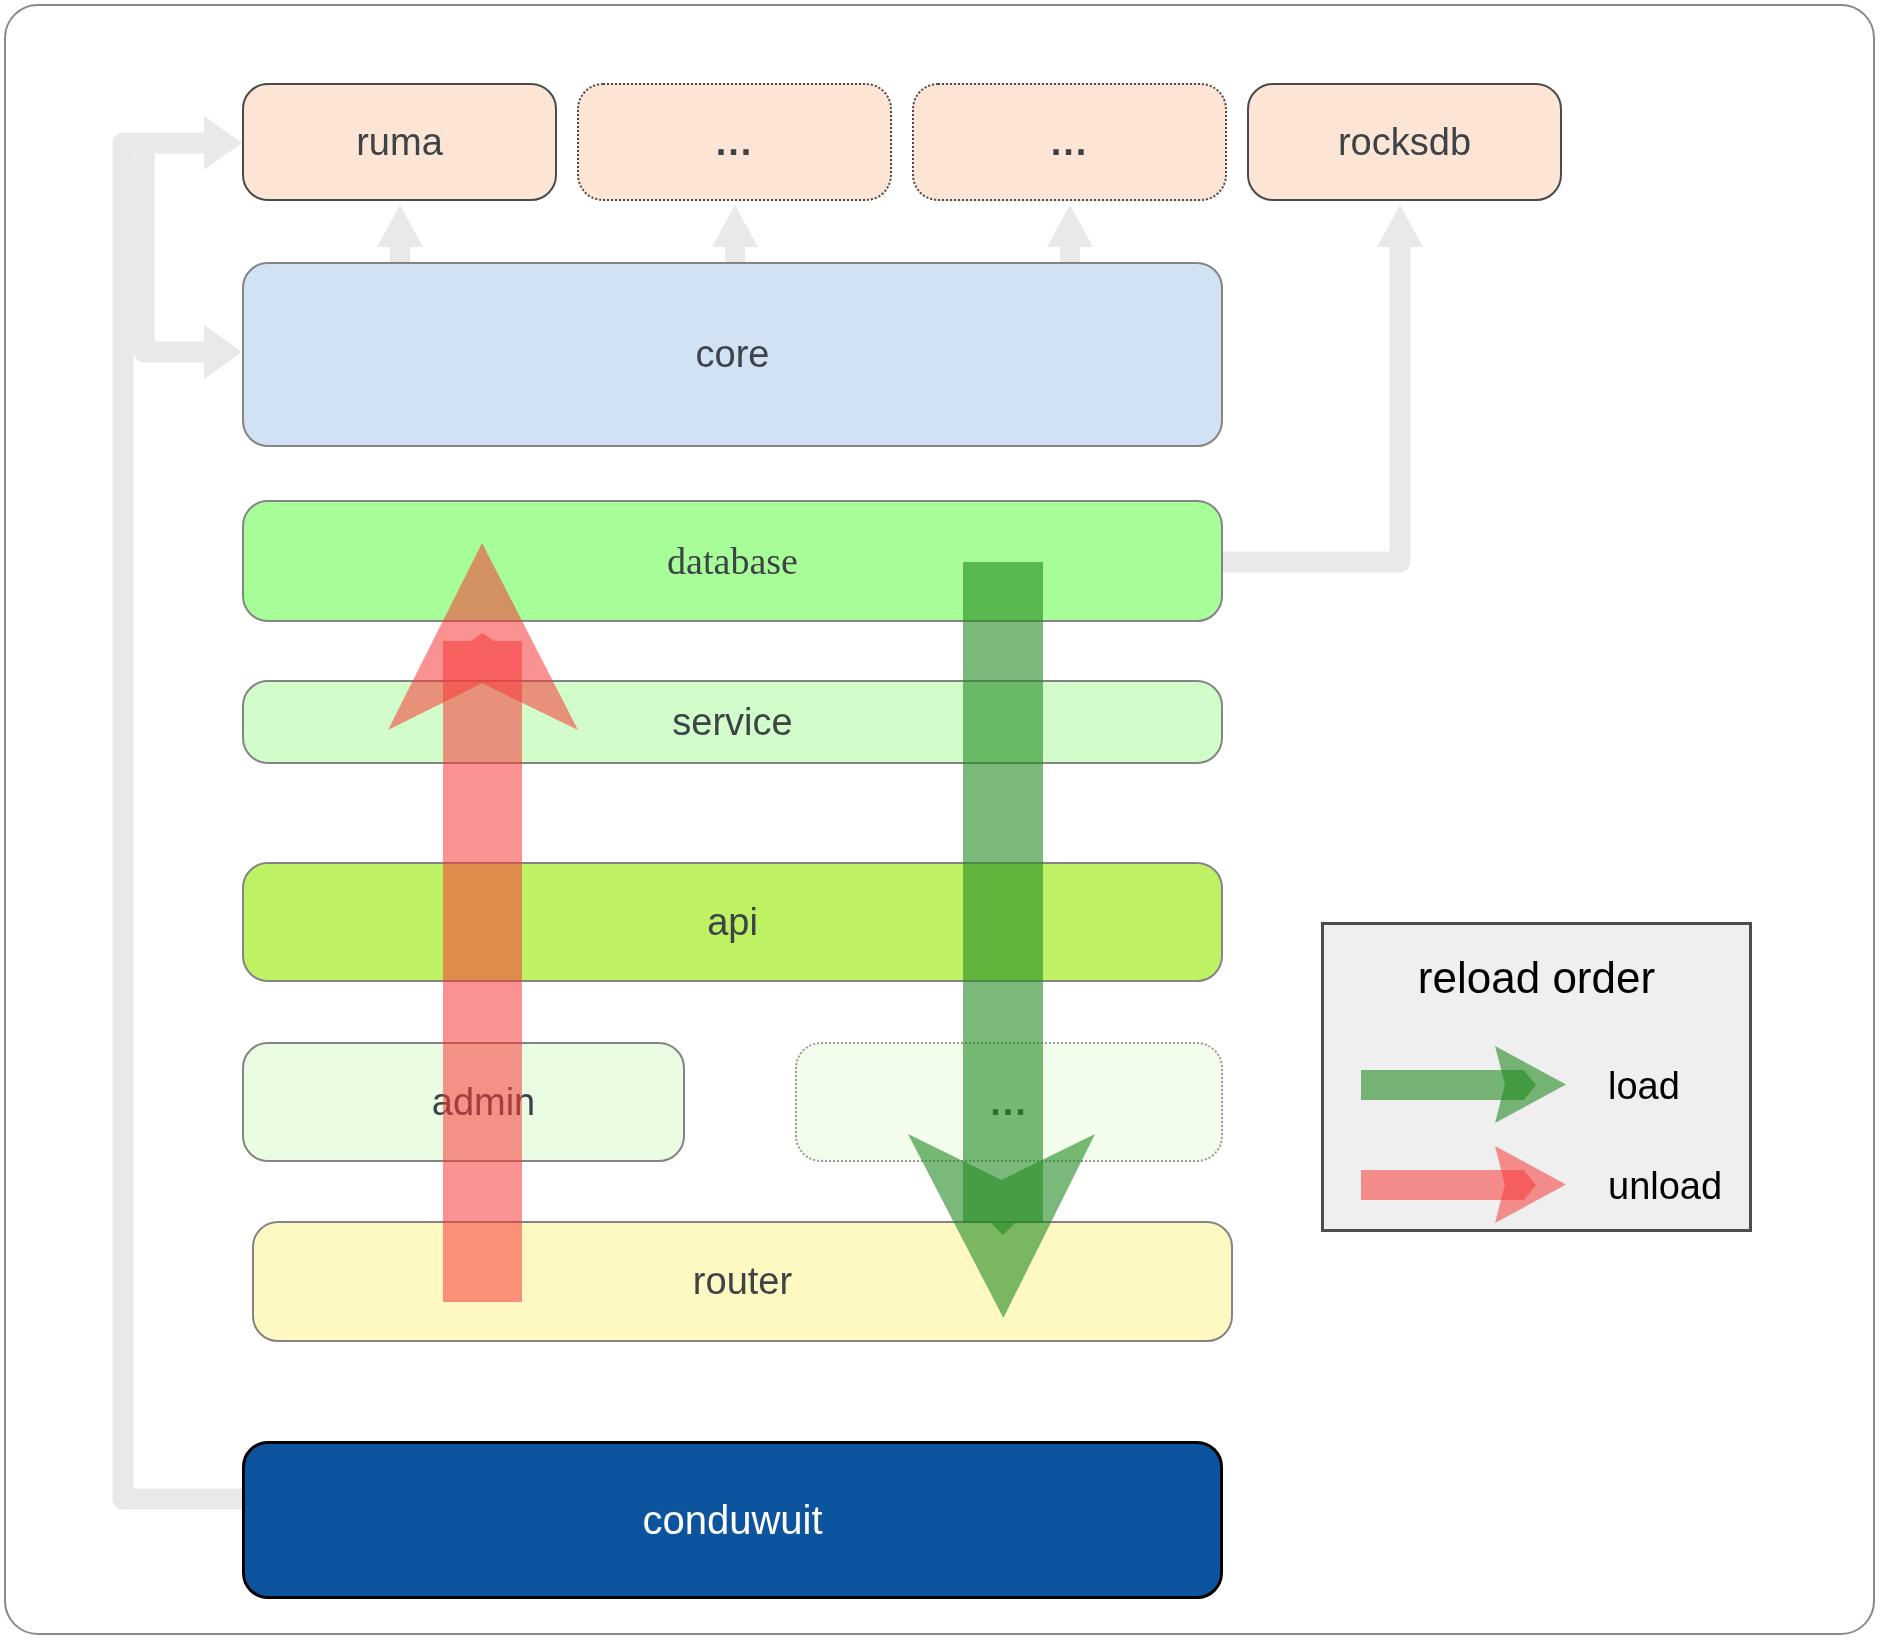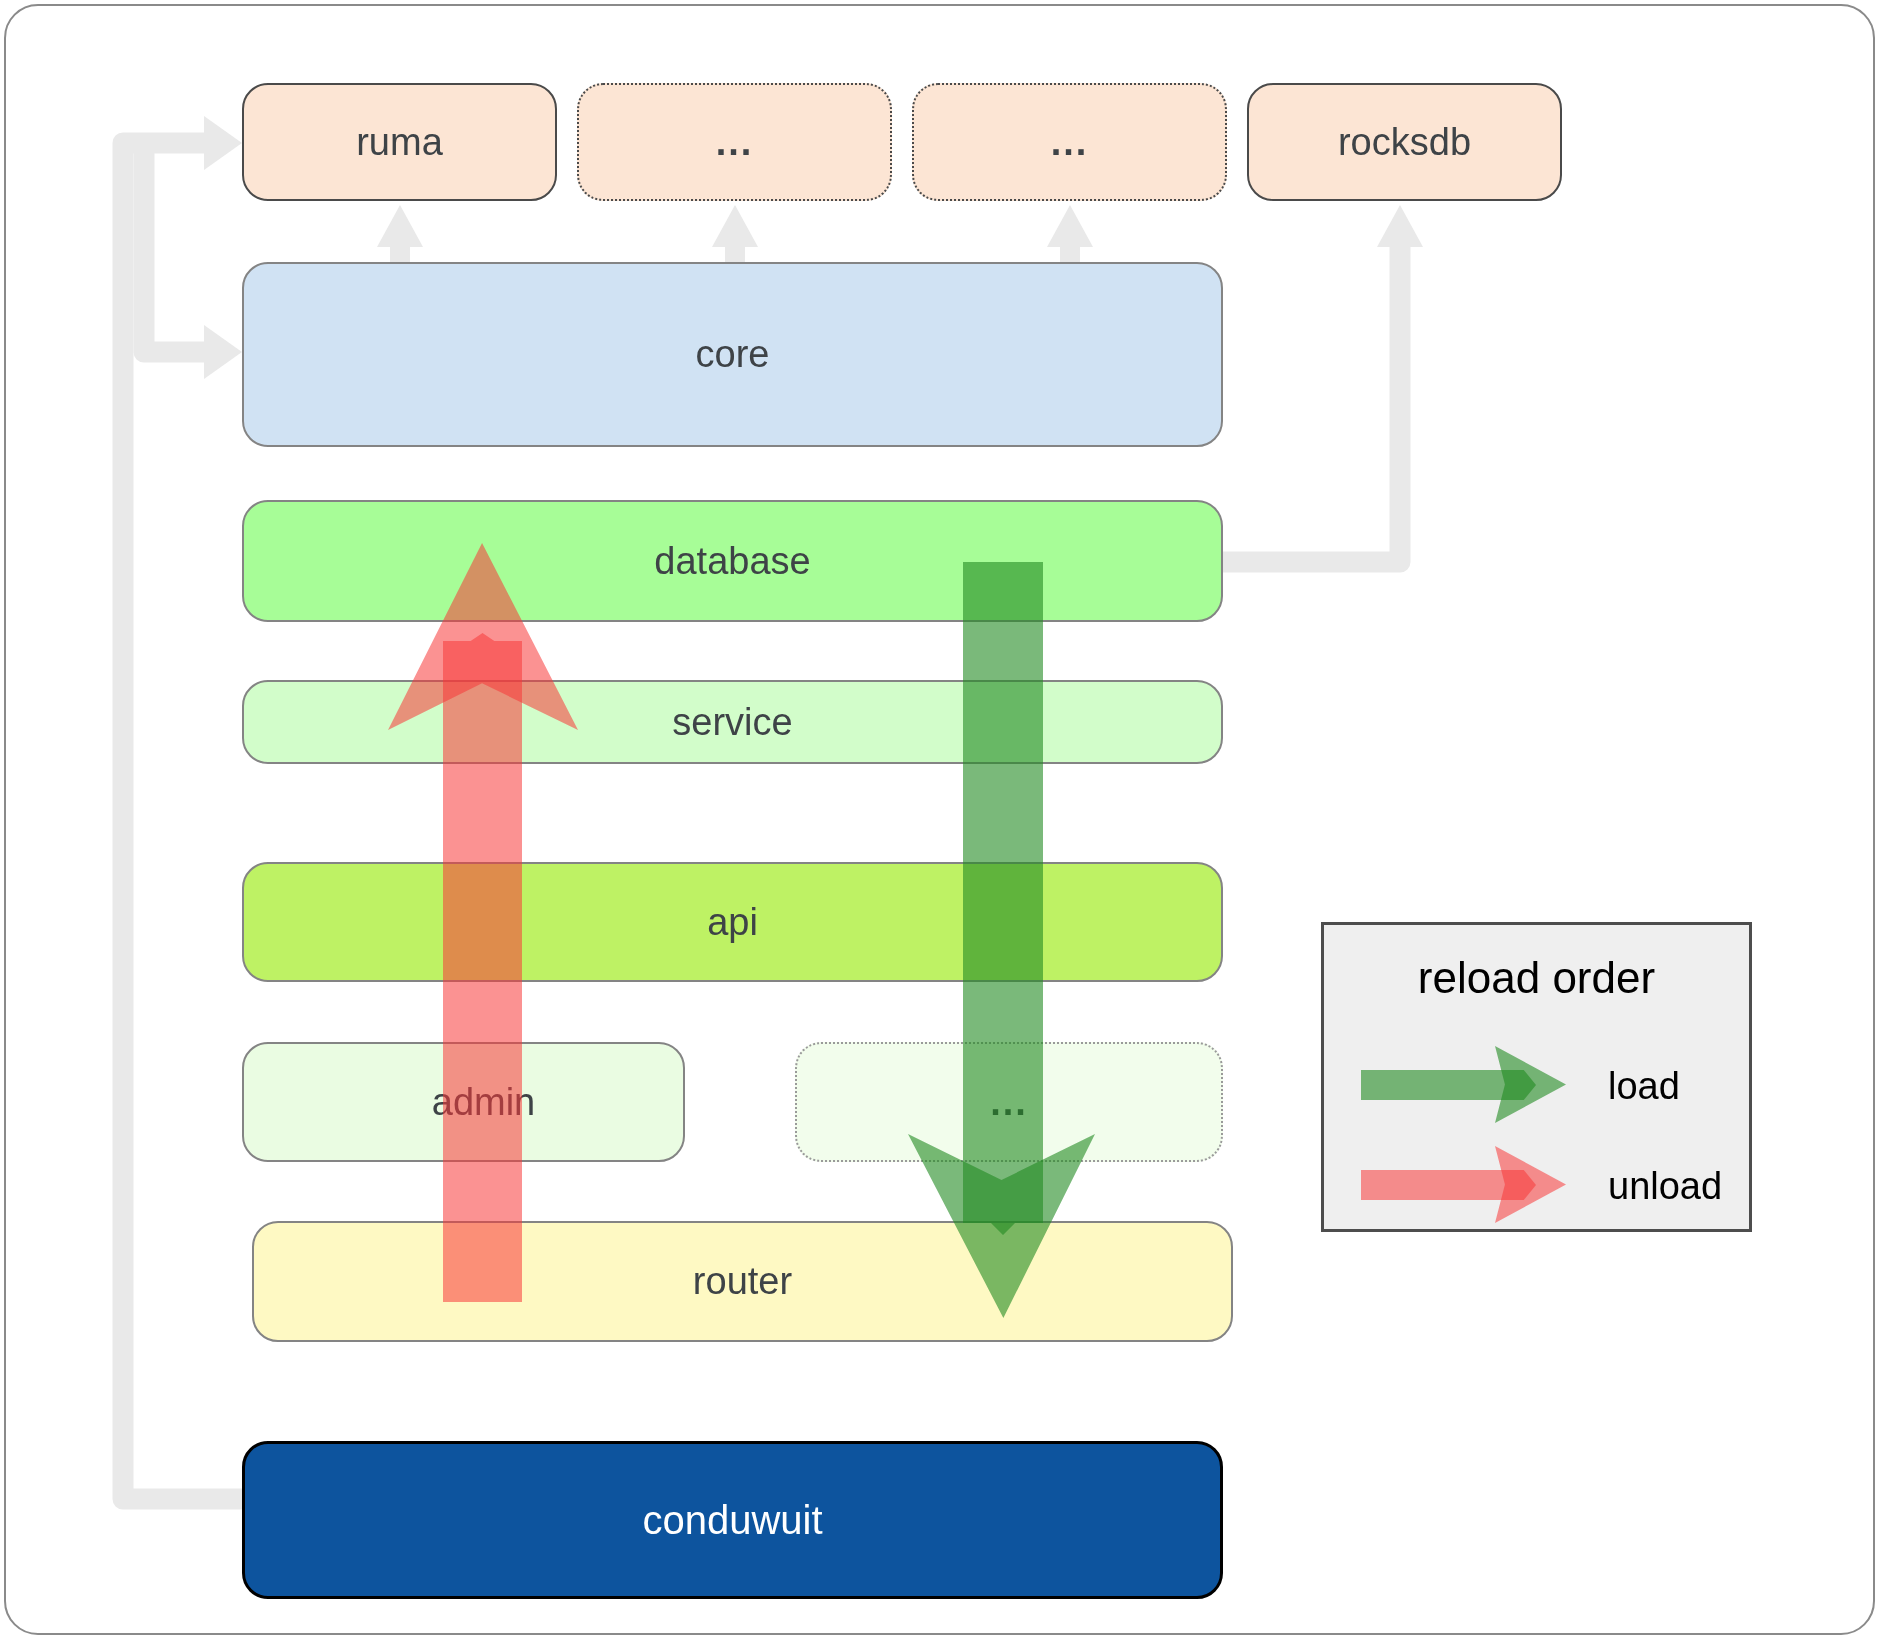--- a/index.html
+++ b/index.html
@@ -16,21 +16,21 @@
     position:absolute;box-sizing:border-box;z-index:2;
     display:flex;align-items:center;justify-content:center;
     border-radius:26px;font-size:38px;color:#3e4347;
   }
   .b-solid-dark{border:2.5px solid #4a4a4a;}
   .b-dot-dark{border:2.5px dotted #4a4a4a;}
   .b-solid-gray{border:2.5px solid #848484;}
   .b-dot-gray{border:2.5px dotted #9a9a9a;}
   .peach{background:#fce5d4;}
   .blue{background:#d0e2f3;}
-  .db{background:#a7fd97;}
+  .db{background:#a7fd97;font-family:Liberation Serif, serif;}
   .svc{background:#d2fdca;}
   .api{background:#bef264;}
   .adm{background:#eafce2;padding-left:40px;}
   .misc{background:#f2fdec;}
   .white{background:#fef9c3;margin-left:10px;}
   .dots{font-weight:bold;letter-spacing:2px;}
   .conduwuit{background:#0d549e;border:3px solid #000000;color:#ffffff;font-size:40px;}
   .bigarrow{position:absolute;z-index:3;pointer-events:none;}
   .red{background:rgba(248,57,57,0.55);}
   .green{background:rgba(34,139,34,0.60);}

